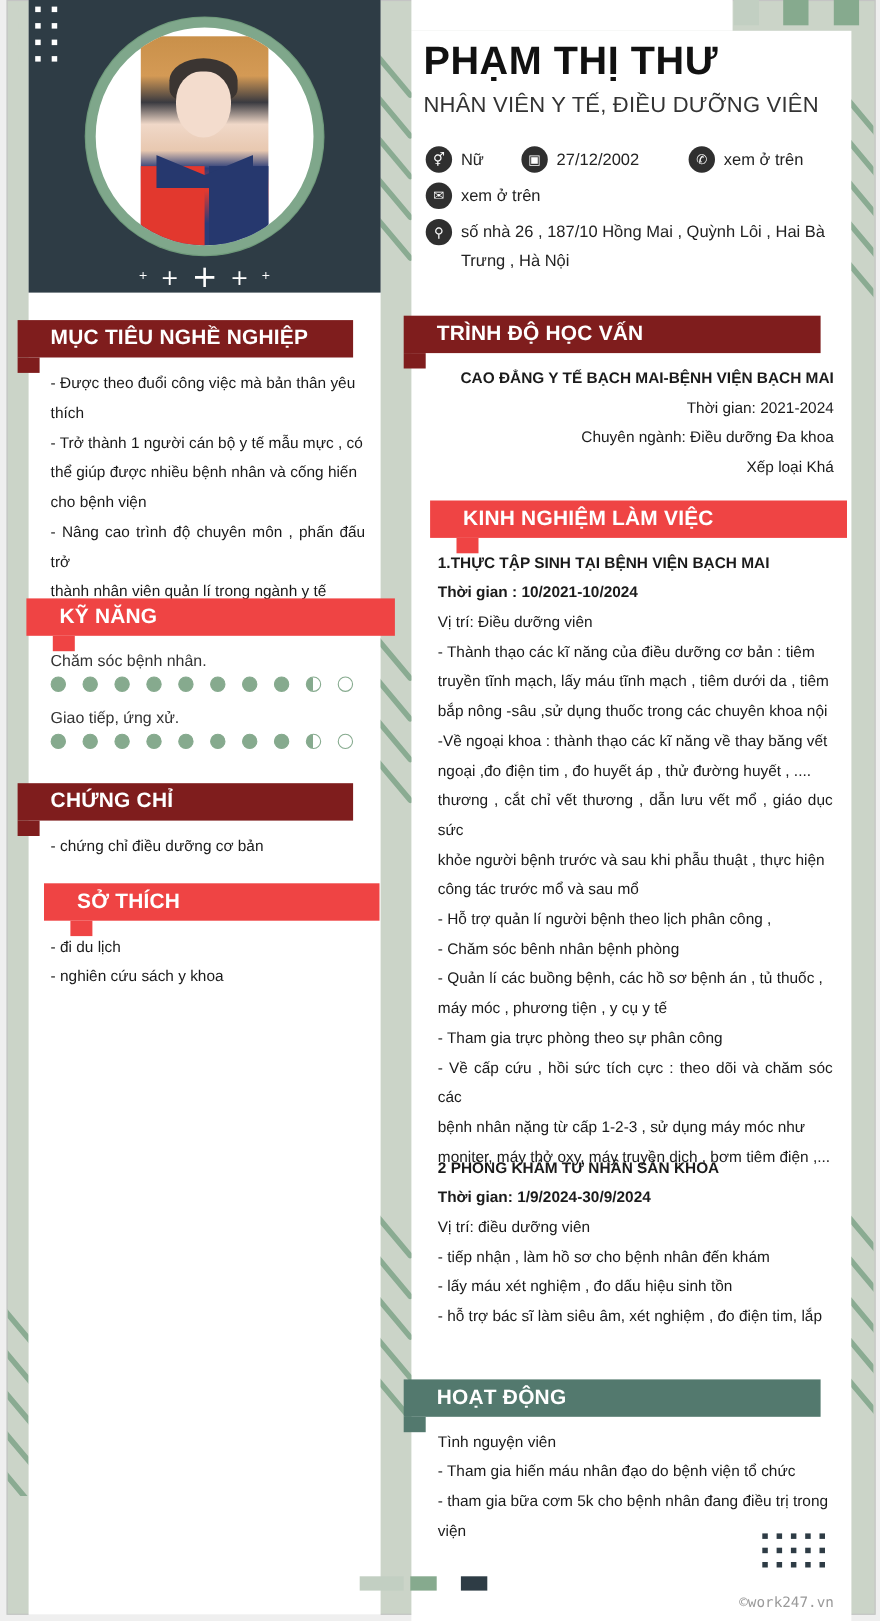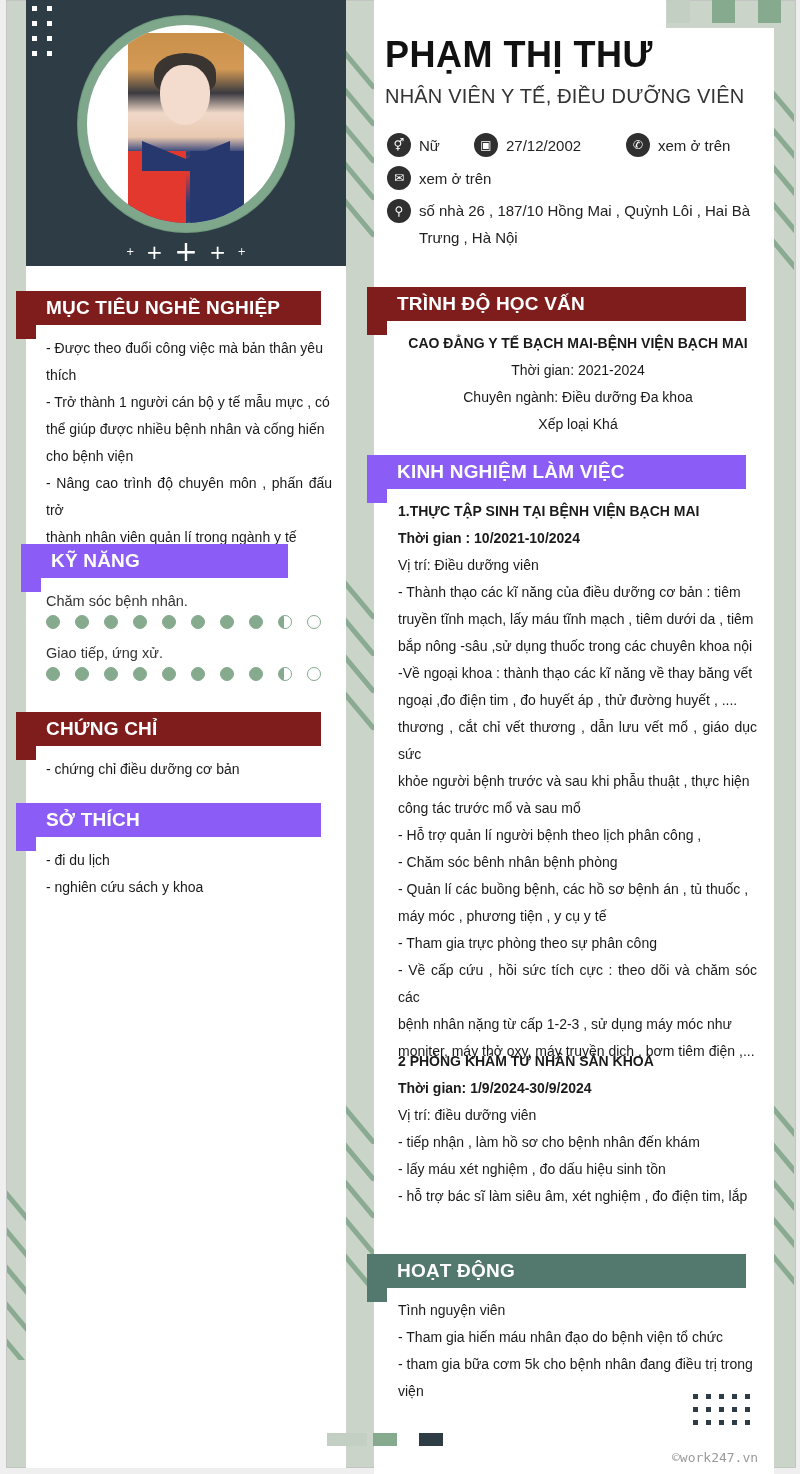--- a/index.html
+++ b/index.html
@@ -34,21 +34,21 @@
   .name { position: absolute; left: 385px; top: 34px; font-family: "Liberation Sans", sans-serif; font-weight: 700; font-size: 36px; letter-spacing: 0.5px; color: #111; }
   .title { position: absolute; left: 385px; top: 85px; font-size: 20px; color: #333; letter-spacing: 0.2px; }
 
   .tr-squares { position: absolute; top: 0; height: 23px; }
   .contact { position: absolute; font-size: 15px; color: #222; display: flex; align-items: center; gap: 8px; }
   .c-icon { width: 24px; height: 24px; border-radius: 50%; background: #2f2f2f; color: #fff; font-size: 12px; display: inline-flex; align-items: center; justify-content: center; font-family: "DejaVu Sans", sans-serif; flex: 0 0 24px; }
 
   .sec-head { position: absolute; height: 34px; color: #fff; font-weight: 700; font-size: 19px; display: flex; align-items: center; padding-left: 30px; letter-spacing: 0.2px; }
   .sec-head .tab { position: absolute; left: 0; top: 34px; width: 20px; height: 14px; }
   .dark { background: #7f1d1d; }
-  .green { background: #8b5cf6; }
+  .green { background: #ef4444; margin-left: 24px; }
   .teal { background: #53796e; }
 
   .txt { position: absolute; font-size: 14px; line-height: 27px; color: #1a1a1a; text-align: justify; }
   .txt p { margin: 0; }
   .bold { font-weight: 700; }
 
   .skill-label { position: absolute; left: 46px; font-size: 14.5px; color: #333; }
   .dots { position: absolute; left: 46px; display: flex; gap: 15px; }
   .dots i { display: block; width: 14px; height: 14px; border-radius: 50%; background: #86aa8e; border: 1px solid #86aa8e; }
   .dots i.half { background: linear-gradient(90deg, #86aa8e 0 45%, #fff 45% 100%); }
@@ -182,21 +182,21 @@
 <div class="txt" style="left:46px; top:335px; width:286px;">
   <p>- Được theo đuổi công việc mà bản thân yêu</p>
   <p>thích</p>
   <p>- Trở thành 1 người cán bộ y tế mẫu mực , có</p>
   <p>thể giúp được nhiều bệnh nhân và cống hiến</p>
   <p>cho bệnh viện</p>
   <p>- Nâng cao trình độ chuyên môn , phấn đấu trở</p>
   <p>thành nhân viên quản lí trong ngành y tế</p>
 </div>
 
-<div class="sec-head green" style="left:21px; top:544px; width:267px;">
+<div class="sec-head green" style="left:0; top:544px; width:335px;">
   <span>KỸ NĂNG</span>
   <i class="tab green"></i>
 </div>
 <div class="skill-label" style="top:593px;">Chăm sóc bệnh nhân.</div>
 <div class="dots" style="top:615px;">
   <i></i>
     <i></i>
     <i></i>
     <i></i>
     <i></i>
@@ -234,21 +234,21 @@
 </div>
 <div class="txt" style="left:46px; top:847px; width:286px;">
   <p>- đi du lịch</p>
   <p>- nghiên cứu sách y khoa</p>
 </div>
 
 <div class="sec-head dark" style="left:367px; top:287px; width:379px;">
   <span>TRÌNH ĐỘ HỌC VẤN</span>
   <i class="tab dark"></i>
 </div>
-<div class="txt" style="left:398px; top:330px; width:360px; text-align:center;">
+<div class="txt" style="left:398px; top:330px; width:360px; text-align:right;">
   <p class="bold">CAO ĐẲNG Y TẾ BẠCH MAI-BỆNH VIỆN BẠCH MAI</p>
   <p>Thời gian: 2021-2024</p>
   <p>Chuyên ngành: Điều dưỡng Đa khoa</p>
   <p>Xếp loại Khá</p>
 </div>
 
 <div class="sec-head green" style="left:367px; top:455px; width:379px;">
   <span>KINH NGHIỆM LÀM VIỆC</span>
   <i class="tab green"></i>
 </div>

